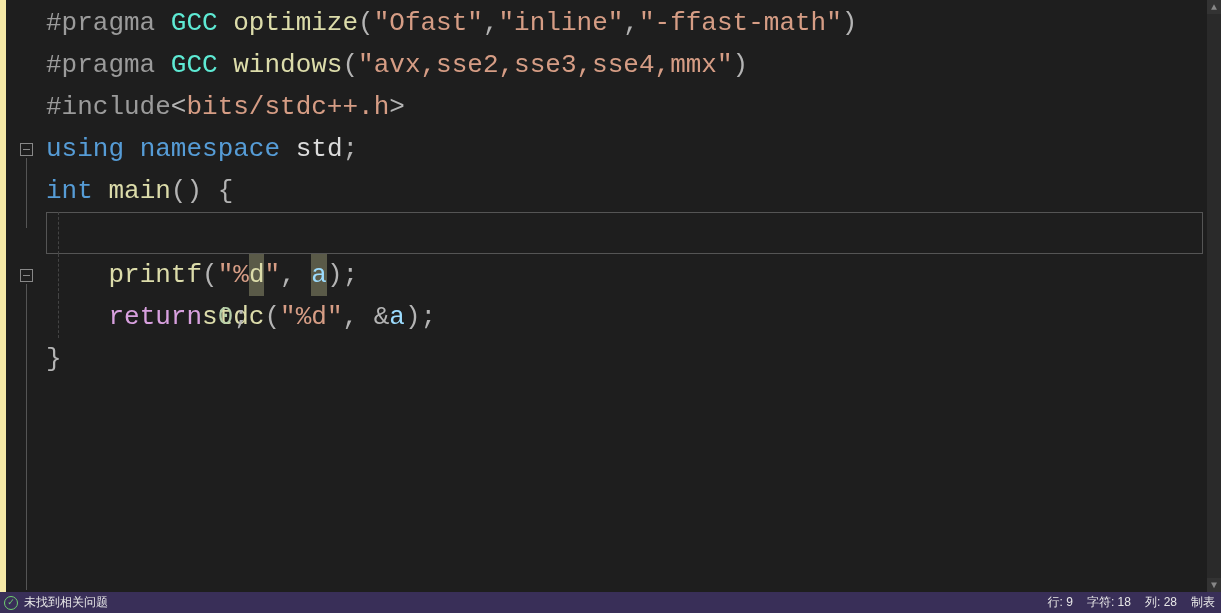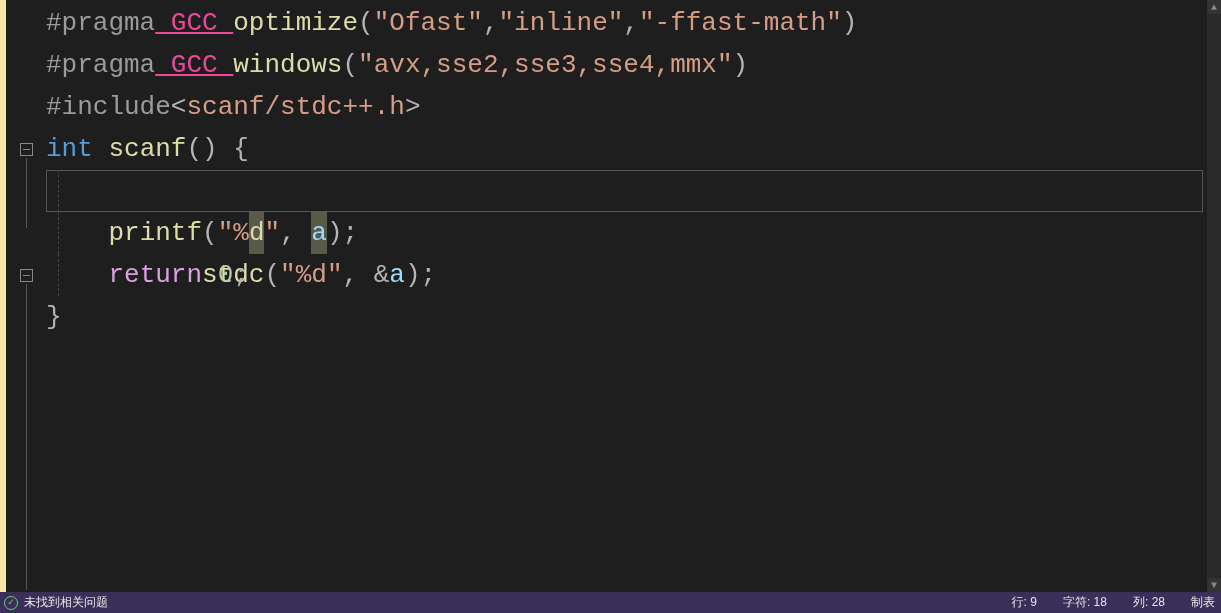--- a/index.html
+++ b/index.html
@@ -93,39 +93,39 @@
   .c-dir    { color: #9b9b9b; }          
   .c-macro  { color: #beb7ff; }          
   .c-type   { color: #569cd6; }          
   .c-kwpink { color: #d8a0df; }          
   .c-ident  { color: #9cdcfe; }          
   .c-func   { color: #dcdcaa; }          
   .c-str    { color: #d69d85; }          
   .c-num    { color: #b5cea8; }          
   .c-op     { color: #b4b4b4; }          
   .c-white  { color: #dcdcdc; }
-  .c-gcc    { color: #ec4899; text-decoration: underline; }
+  .c-gcc    { color: #5eead4; }
   .c-inc    { color: #d69d85; }
   .c-angle  { color: #b4b4b4; }
 
   .statusbar {
     height: 21px;
     width: 100%;
     background: #392f58;
     color: #e8e8e8;
     font-size: 12px;
     font-family: "Segoe UI", "Microsoft YaHei", sans-serif;
     display: flex;
     align-items: center;
     padding: 0 4px;
     gap: 6px;
   }
   .status-left { display: flex; align-items: center; gap: 6px; flex: 0 0 auto; }
   .status-spacer { flex: 1 1 auto; }
-  .status-right { display: flex; align-items: center; gap: 26px; flex: 0 0 auto; padding-right: 2px; white-space: nowrap; }
+  .status-right { display: flex; align-items: center; gap: 14px; flex: 0 0 auto; padding-right: 2px; white-space: nowrap; }
   .status-icon {
     width: 14px; height: 14px; border-radius: 50%;
     border: 1.5px solid #6fcf6f;
     display: flex; align-items: center; justify-content: center;
     font-size: 9px; color: #6fcf6f; line-height: 1;
   }
   .scrollbar-gutter {
     position: absolute;
     right: 0; top: 0; bottom: 0;
     width: 14px;
@@ -153,25 +153,26 @@
     <div class="guide-line" style="top:284px;height:306px"></div>
   </div>
 
   <div class="code-area">
 
     <div class="line"><span class="c-dir">#</span><span class="c-dir">pragma</span><span class="c-gcc"> GCC </span><span class="c-func">optimize</span><span class="c-op">(</span><span class="c-str">"Ofast"</span><span class="c-op">,</span><span class="c-str">"inline"</span><span class="c-op">,</span><span class="c-str">"-ffast-math"</span><span class="c-op">)</span></div>
 
     <div class="line"><span class="c-dir">#</span><span class="c-dir">pragma</span><span class="c-gcc"> GCC </span><span class="c-func">windows</span><span class="c-op">(</span><span class="c-str">"avx,sse2,sse3,sse4,mmx"</span><span class="c-op">)</span></div>
 
 
-    <div class="line"><span class="c-dir">#</span><span class="c-dir">include</span><span class="c-angle">&lt;</span><span class="c-inc">scanf/stdc++.h</span><span class="c-angle">&gt;</span></div>
-
-
-
-    <div class="line"><span class="c-type">int</span><span> </span><span class="c-func">scanf</span><span class="c-op">()</span><span> </span><span class="c-op">{</span></div>
+    <div class="line"><span class="c-dir">#</span><span class="c-dir">include</span><span class="c-angle">&lt;</span><span class="c-inc">bits/stdc++.h</span><span class="c-angle">&gt;</span></div>
+
+
+    <div class="line"><span class="c-type">using</span><span> </span><span class="c-type">namespace</span><span> </span><span class="c-white">std</span><span class="c-op">;</span></div>
+
+    <div class="line"><span class="c-type">int</span><span> </span><span class="c-func">main</span><span class="c-op">()</span><span> </span><span class="c-op">{</span></div>
 
 
     <div class="line">
       <div class="current-line-box"></div>
       <span class="indent-guide"></span><span>    </span><span class="c-func">stdc</span><span class="c-op">(</span><span class="c-str">"%d"</span><span class="c-op">,</span><span> </span><span class="c-op">&amp;</span><span class="c-ident">a</span><span class="c-op">)</span><span class="c-op">;</span>
     </div>
 
     <div class="line"><span class="indent-guide"></span><span>    </span><span class="c-func">printf</span><span class="c-op">(</span><span class="c-str">"</span><span class="c-str">%</span><span class="hl-block">d</span><span class="c-str">"</span><span class="c-op">,</span><span> </span><span class="hl-block" style="color:#9cdcfe">a</span><span class="c-op">)</span><span class="c-op">;</span></div>
 
     <div class="line"><span class="indent-guide"></span><span>    </span><span class="c-kwpink">return</span><span> </span><span class="c-num">0</span><span class="c-op">;</span></div>

